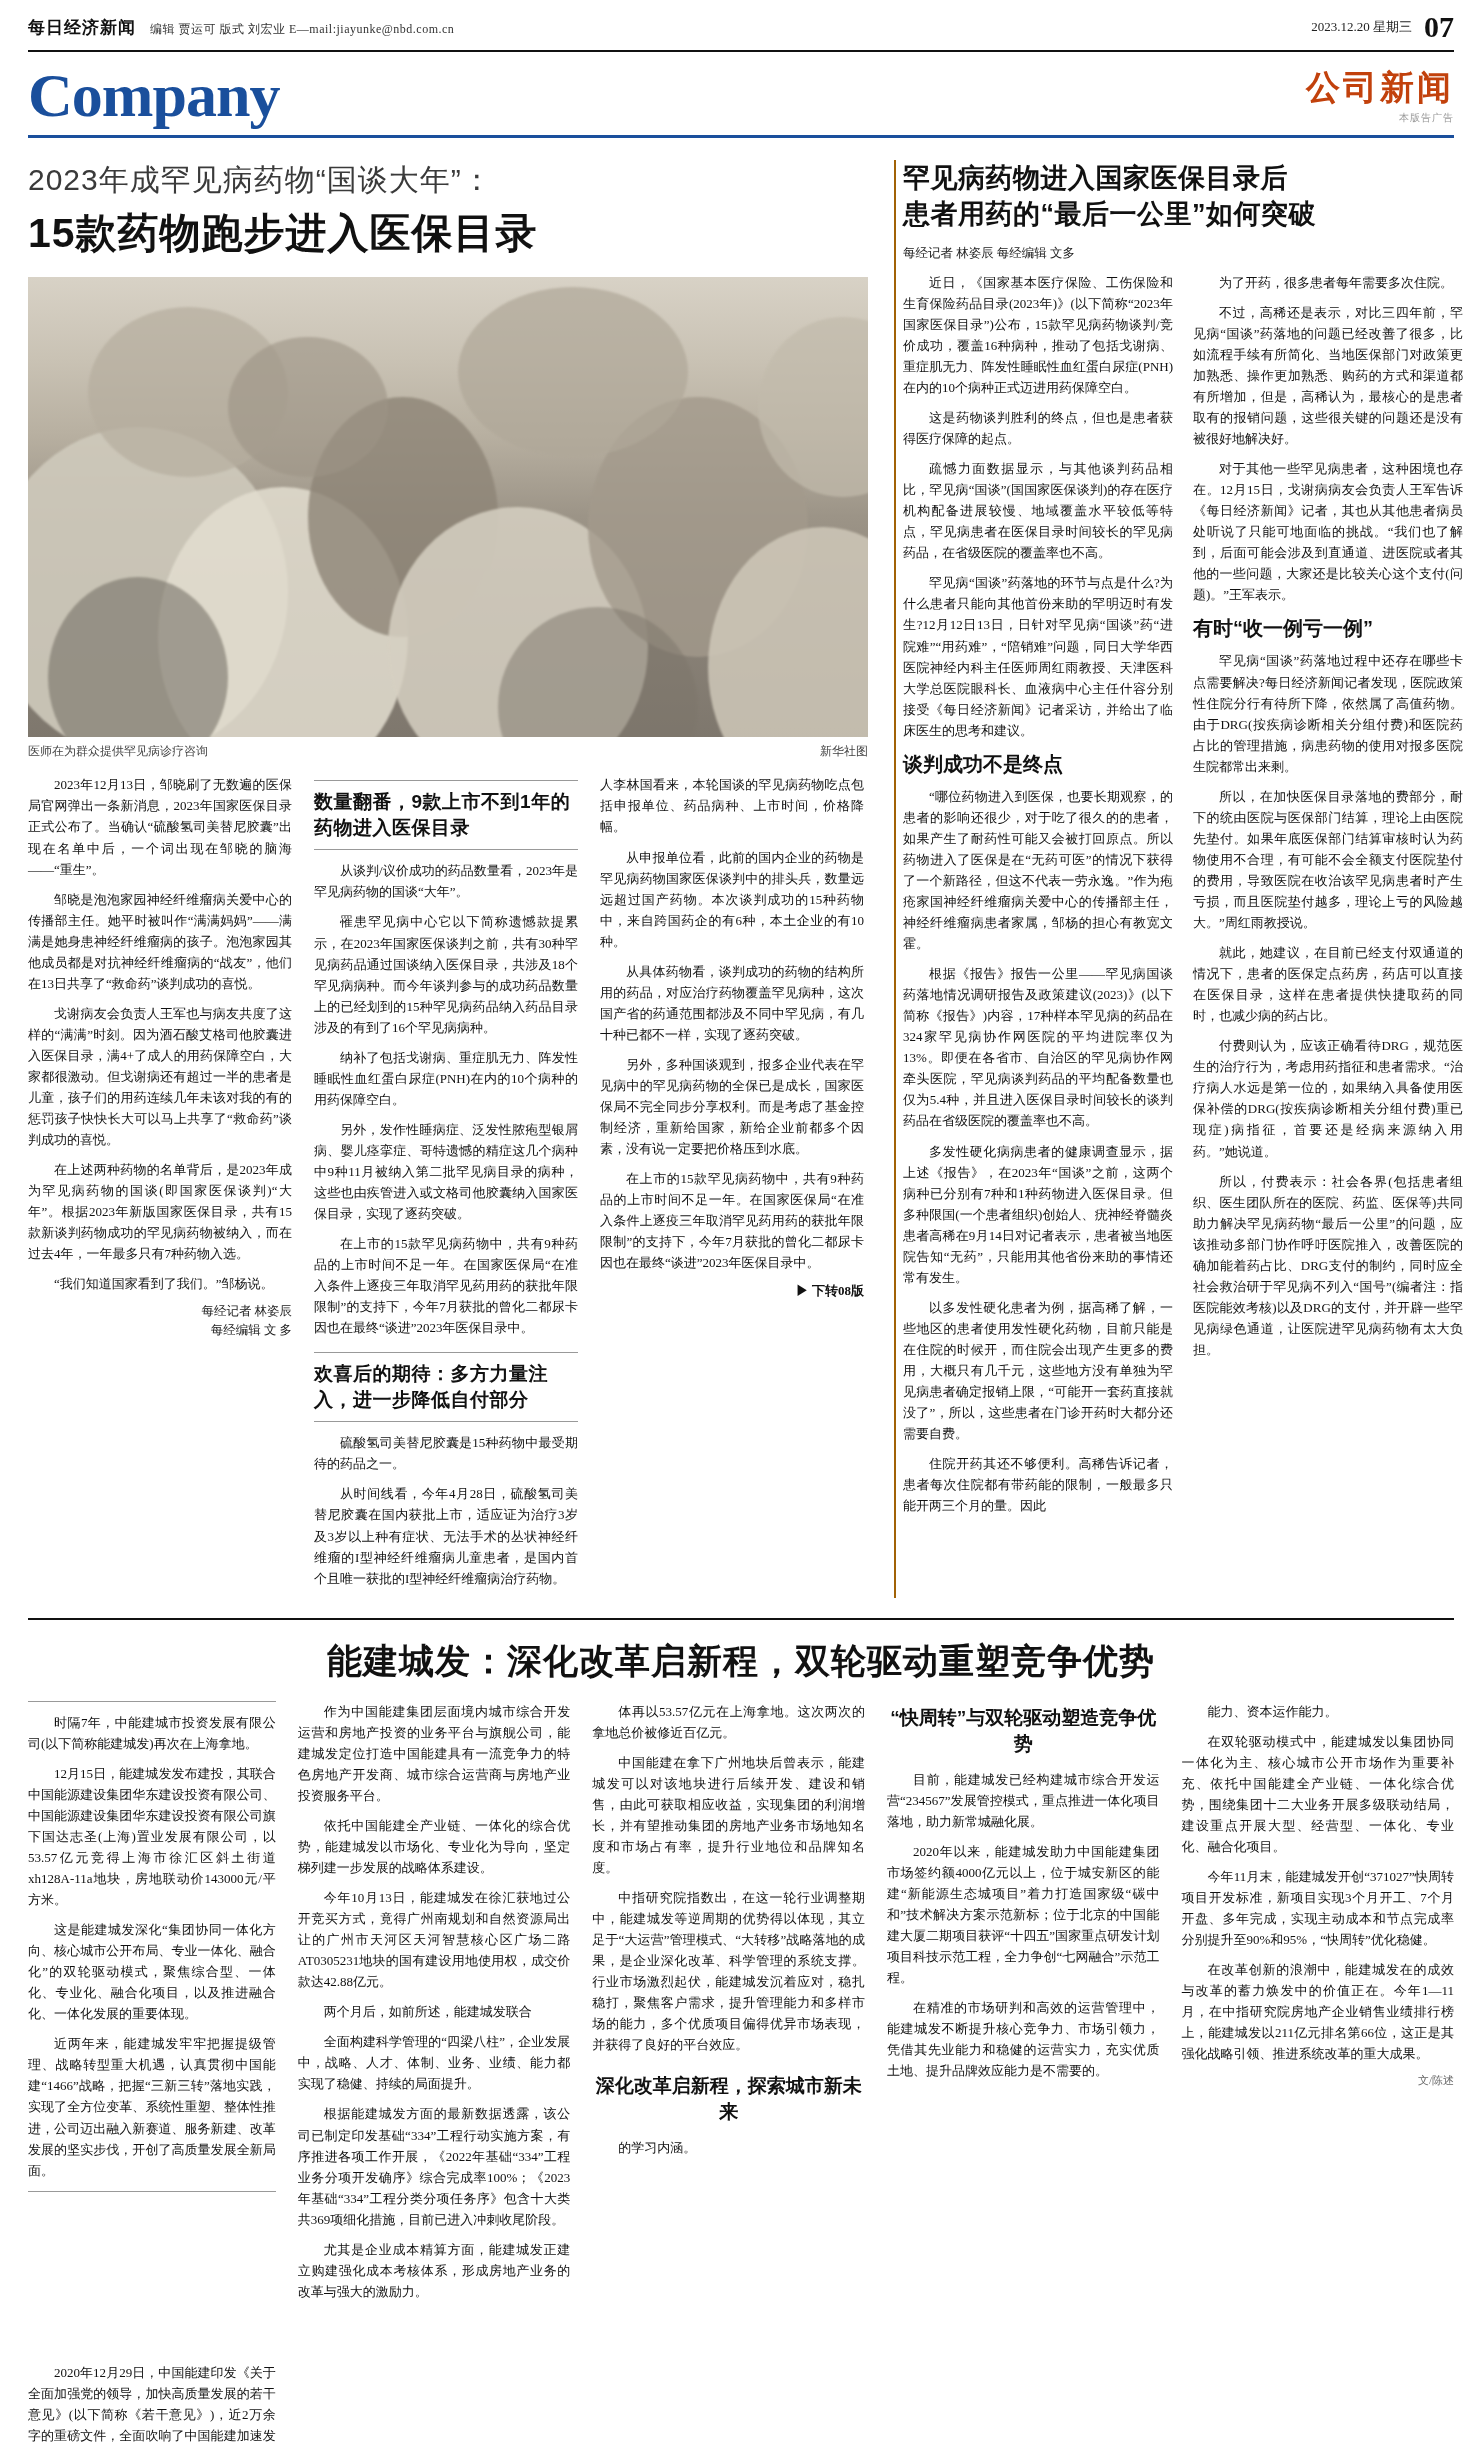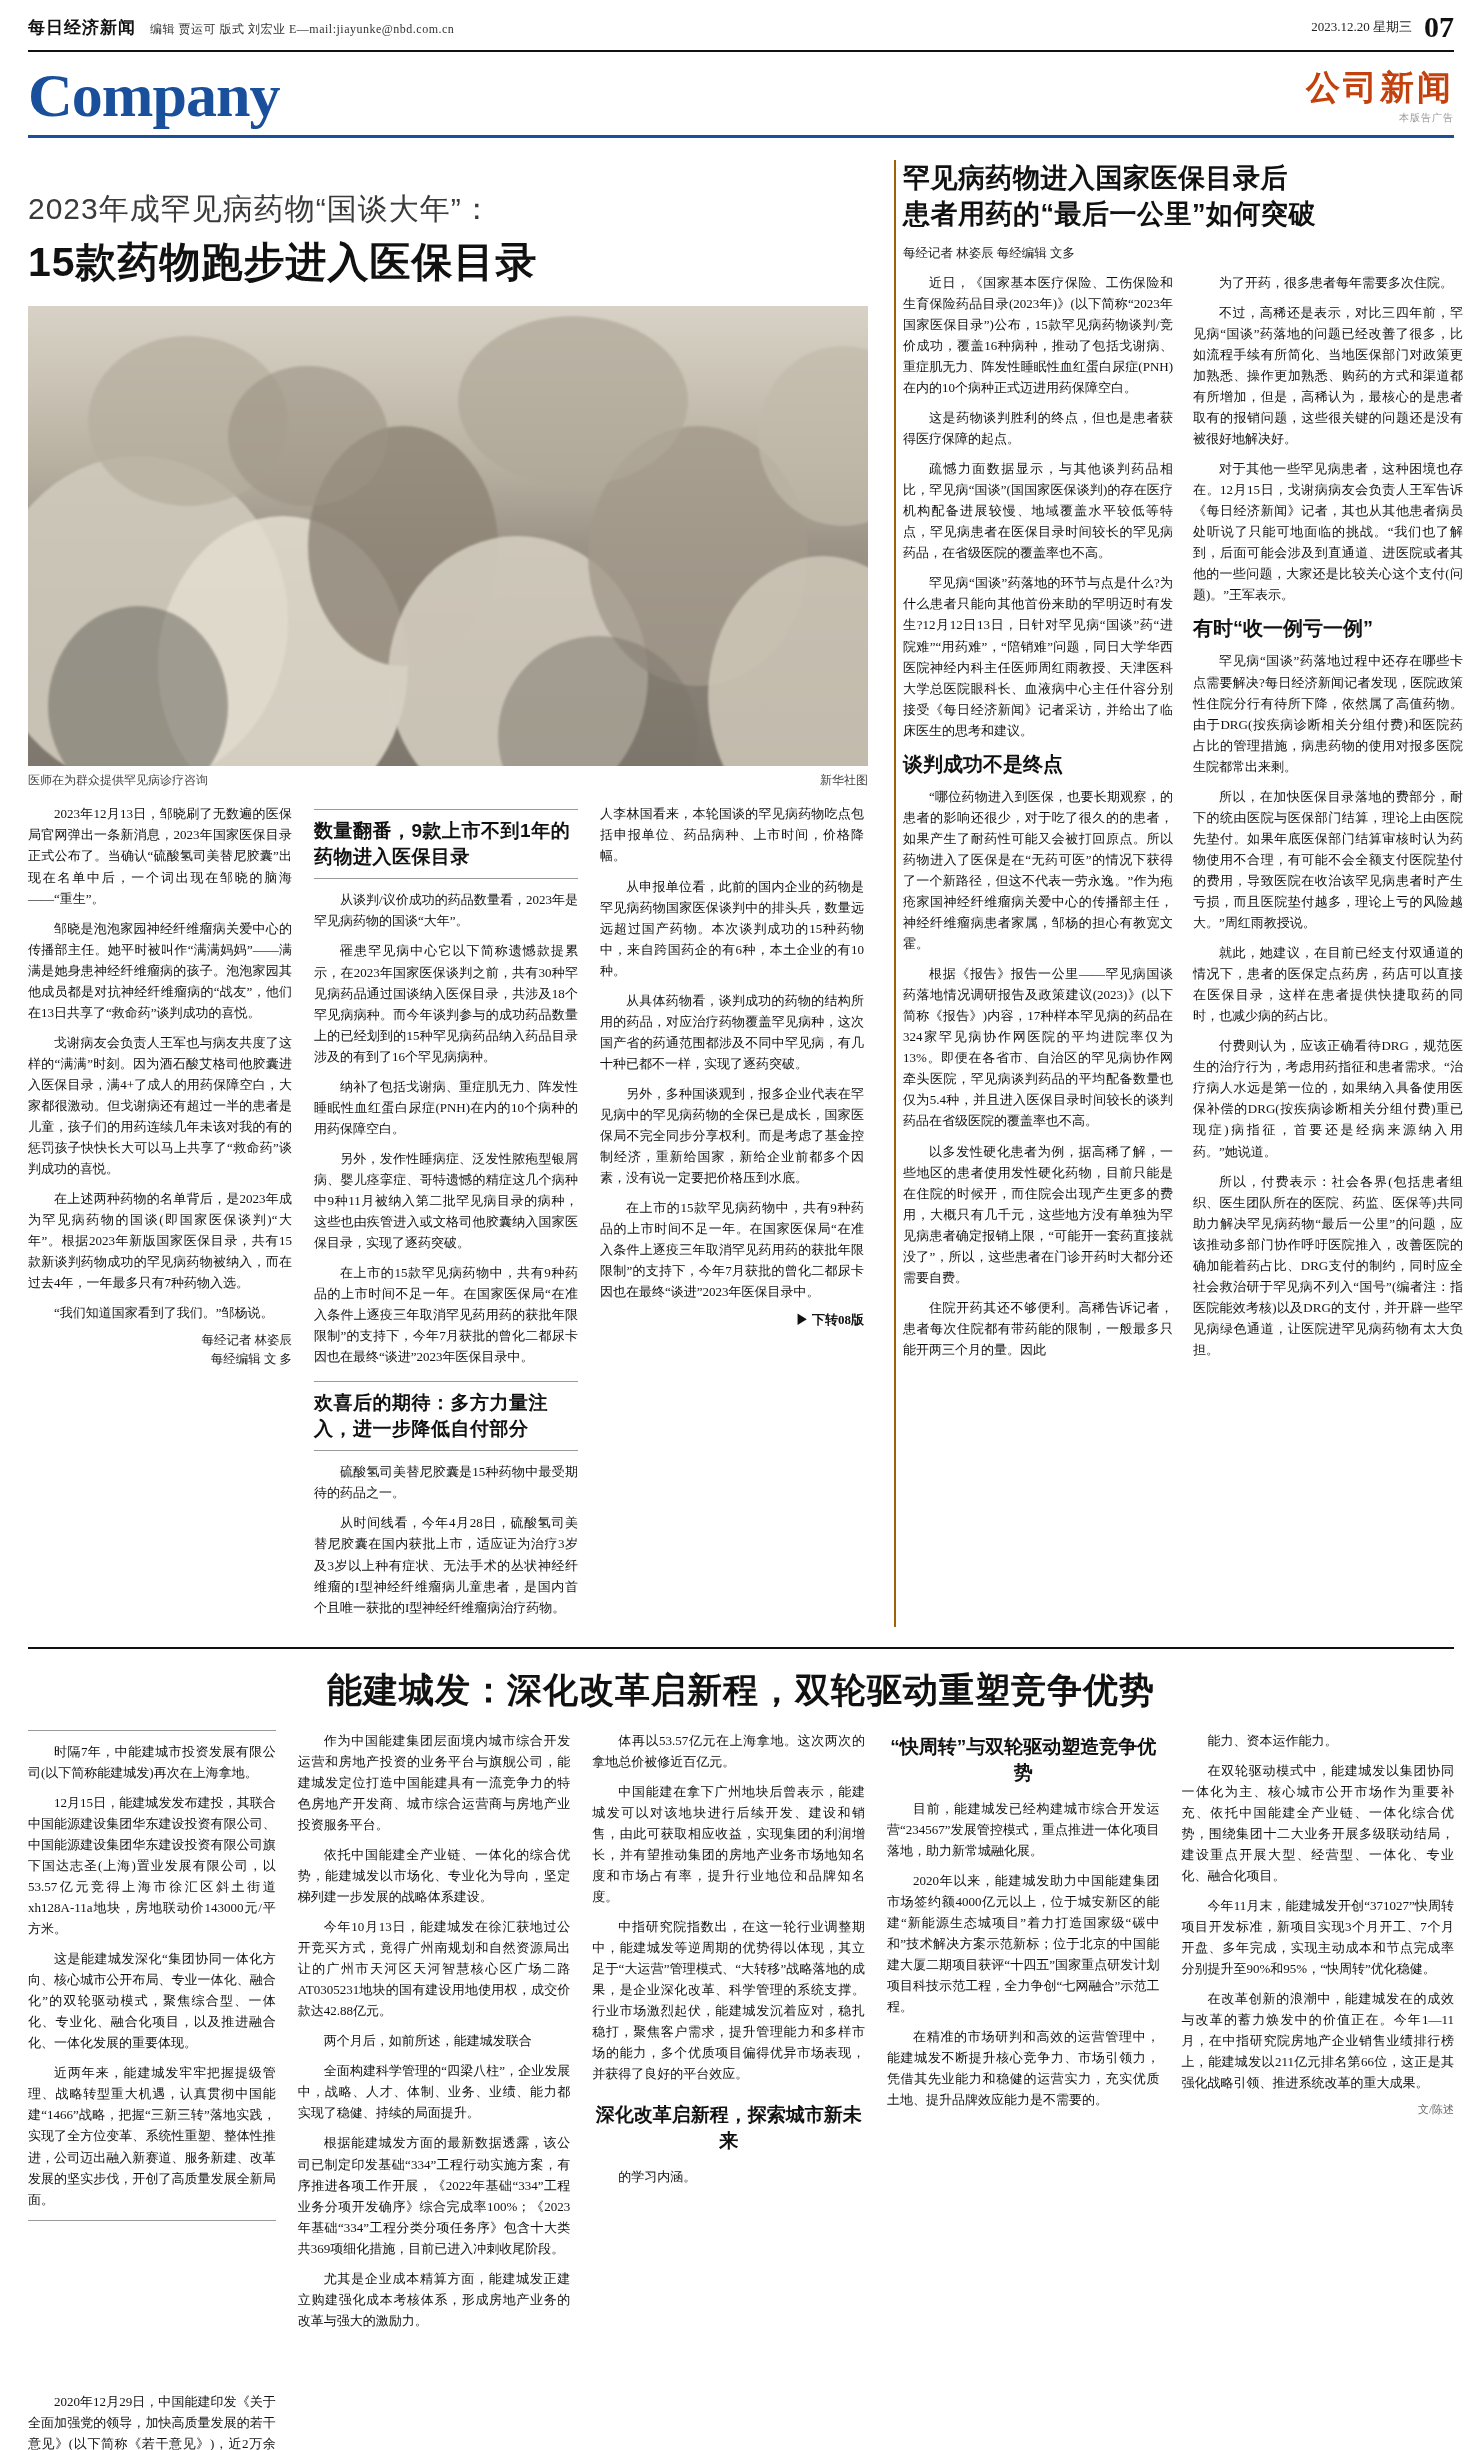--- a/index.html
+++ b/index.html
@@ -20,21 +20,21 @@
   .sec-company{font-family:"Liberation Serif",serif;font-size:62px;font-weight:bold;color:#1a4f9c;line-height:.95;letter-spacing:-1px;}
   .sec-right{text-align:right;}
   .sec-cn{font-size:34px;font-weight:bold;color:#c2410c;letter-spacing:3px;line-height:1;}
   .sec-sub{font-size:10px;color:#999;margin-top:6px;letter-spacing:1px;}
 
   
   .toparea{display:flex;gap:26px;padding-top:22px;}
   .col-left{width:840px;}
   .col-right{width:560px;border-left:2px solid #a16207;padding-left:7px;}
 
-  .head-kicker{font-size:30px;color:#3a3a3a;letter-spacing:1px;margin-bottom:6px;font-family:"Liberation Sans",sans-serif;margin-top:29px;}
+  .head-kicker{font-size:30px;color:#3a3a3a;letter-spacing:1px;margin-bottom:6px;font-family:"Liberation Sans",sans-serif;}
   .head-main{font-size:41px;font-weight:bold;line-height:1.28;letter-spacing:1px;font-family:"Liberation Sans",sans-serif;}
 
   .photo{margin-top:18px;width:840px;height:460px;position:relative;overflow:hidden;background:#6d6a63;}
   .photo .sky{position:absolute;inset:0;background:
      linear-gradient(180deg,#d8d2c6 0%,#c9c2b4 18%,#b8b0a1 34%,#9c9487 52%,#8d857a 70%,#7e776d 100%);}
   .photo .blob{position:absolute;border-radius:50%;filter:blur(1px);}
   .cap{display:flex;justify-content:space-between;font-size:12px;color:#444;padding-top:6px;}
 
   .subcols{display:flex;gap:22px;margin-top:14px;}
   .sc{width:264px;}
@@ -163,20 +163,21 @@
 
       <div class="rcols">
         <div class="rc">
           <p>近日，《国家基本医疗保险、工伤保险和生育保险药品目录(2023年)》(以下简称“2023年国家医保目录”)公布，15款罕见病药物谈判/竞价成功，覆盖16种病种，推动了包括戈谢病、重症肌无力、阵发性睡眠性血红蛋白尿症(PNH)在内的10个病种正式迈进用药保障空白。</p>
           <p>这是药物谈判胜利的终点，但也是患者获得医疗保障的起点。</p>
           <p>疏憾力面数据显示，与其他谈判药品相比，罕见病“国谈”(国国家医保谈判)的存在医疗机构配备进展较慢、地域覆盖水平较低等特点，罕见病患者在医保目录时间较长的罕见病药品，在省级医院的覆盖率也不高。</p>
           <p>罕见病“国谈”药落地的环节与点是什么?为什么患者只能向其他首份来助的罕明迈时有发生?12月12日13日，日针对罕见病“国谈”药“进院难”“用药难”，“陪销难”问题，同日大学华西医院神经内科主任医师周红雨教授、天津医科大学总医院眼科长、血液病中心主任什容分别接受《每日经济新闻》记者采访，并给出了临床医生的思考和建议。</p>
           <div class="rsub">谈判成功不是终点</div>
           <p>“哪位药物进入到医保，也要长期观察，的患者的影响还很少，对于吃了很久的的患者，如果产生了耐药性可能又会被打回原点。所以药物进入了医保是在“无药可医”的情况下获得了一个新路径，但这不代表一劳永逸。”作为疱疮家国神经纤维瘤病关爱中心的传播部主任，神经纤维瘤病患者家属，邹杨的担心有教宽文霍。</p>
           <p>根据《报告》报告一公里——罕见病国谈药落地情况调研报告及政策建议(2023)》(以下简称《报告》)内容，17种样本罕见病的药品在324家罕见病协作网医院的平均进院率仅为13%。即便在各省市、自治区的罕见病协作网牵头医院，罕见病谈判药品的平均配备数量也仅为5.4种，并且进入医保目录时间较长的谈判药品在省级医院的覆盖率也不高。</p>
+          <p>多发性硬化病病患者的健康调查显示，据上述《报告》，在2023年“国谈”之前，这两个病种已分别有7种和1种药物进入医保目录。但多种限国(一个患者组织)创始人、疣神经脊髓炎患者高稀在9月14日对记者表示，患者被当地医院告知“无药”，只能用其他省份来助的事情还常有发生。</p>
           <p>以多发性硬化患者为例，据高稀了解，一些地区的患者使用发性硬化药物，目前只能是在住院的时候开，而住院会出现产生更多的费用，大概只有几千元，这些地方没有单独为罕见病患者确定报销上限，“可能开一套药直接就没了”，所以，这些患者在门诊开药时大都分还需要自费。</p>
           <p>住院开药其还不够便利。高稀告诉记者，患者每次住院都有带药能的限制，一般最多只能开两三个月的量。因此</p>
         </div>
         <div class="rc">
           <p class="noind">为了开药，很多患者每年需要多次住院。</p>
           <p>不过，高稀还是表示，对比三四年前，罕见病“国谈”药落地的问题已经改善了很多，比如流程手续有所简化、当地医保部门对政策更加熟悉、操作更加熟悉、购药的方式和渠道都有所增加，但是，高稀认为，最核心的是患者取有的报销问题，这些很关键的问题还是没有被很好地解决好。</p>
           <p>对于其他一些罕见病患者，这种困境也存在。12月15日，戈谢病病友会负责人王军告诉《每日经济新闻》记者，其也从其他患者病员处听说了只能可地面临的挑战。“我们也了解到，后面可能会涉及到直通道、进医院或者其他的一些问题，大家还是比较关心这个支付(问题)。”王军表示。</p>
           <div class="rsub">有时“收一例亏一例”</div>
           <p>罕见病“国谈”药落地过程中还存在哪些卡点需要解决?每日经济新闻记者发现，医院政策性住院分行有待所下降，依然属了高值药物。由于DRG(按疾病诊断相关分组付费)和医院药占比的管理措施，病患药物的使用对报多医院生院都常出来剩。</p>
           <p>所以，在加快医保目录落地的费部分，耐下的统由医院与医保部门结算，理论上由医院先垫付。如果年底医保部门结算审核时认为药物使用不合理，有可能不会全额支付医院垫付的费用，导致医院在收治该罕见病患者时产生亏损，而且医院垫付越多，理论上亏的风险越大。”周红雨教授说。</p>

